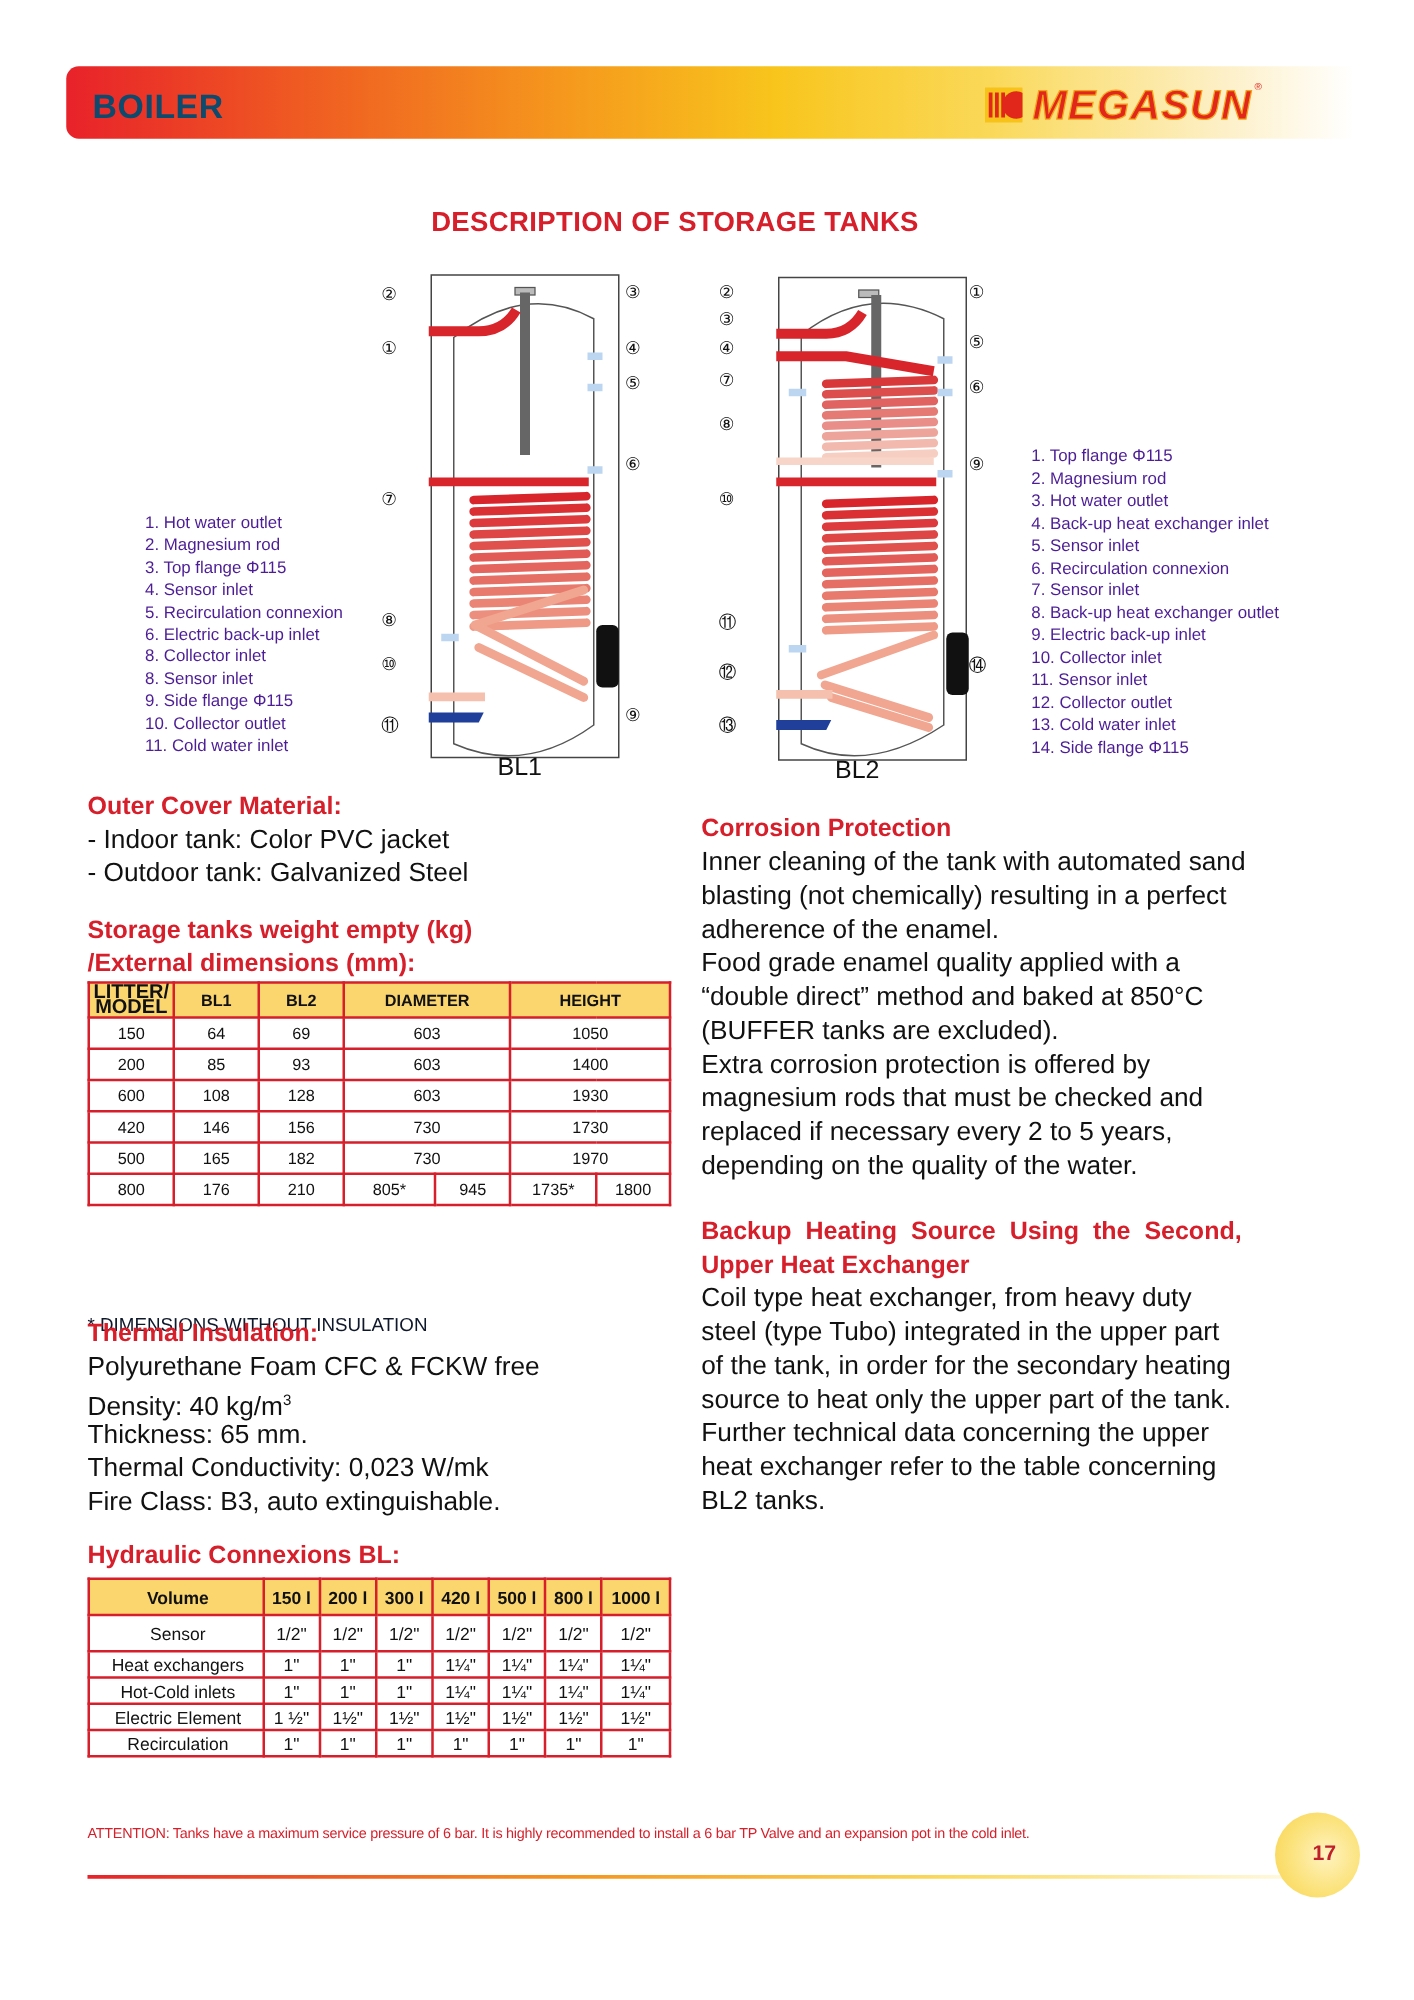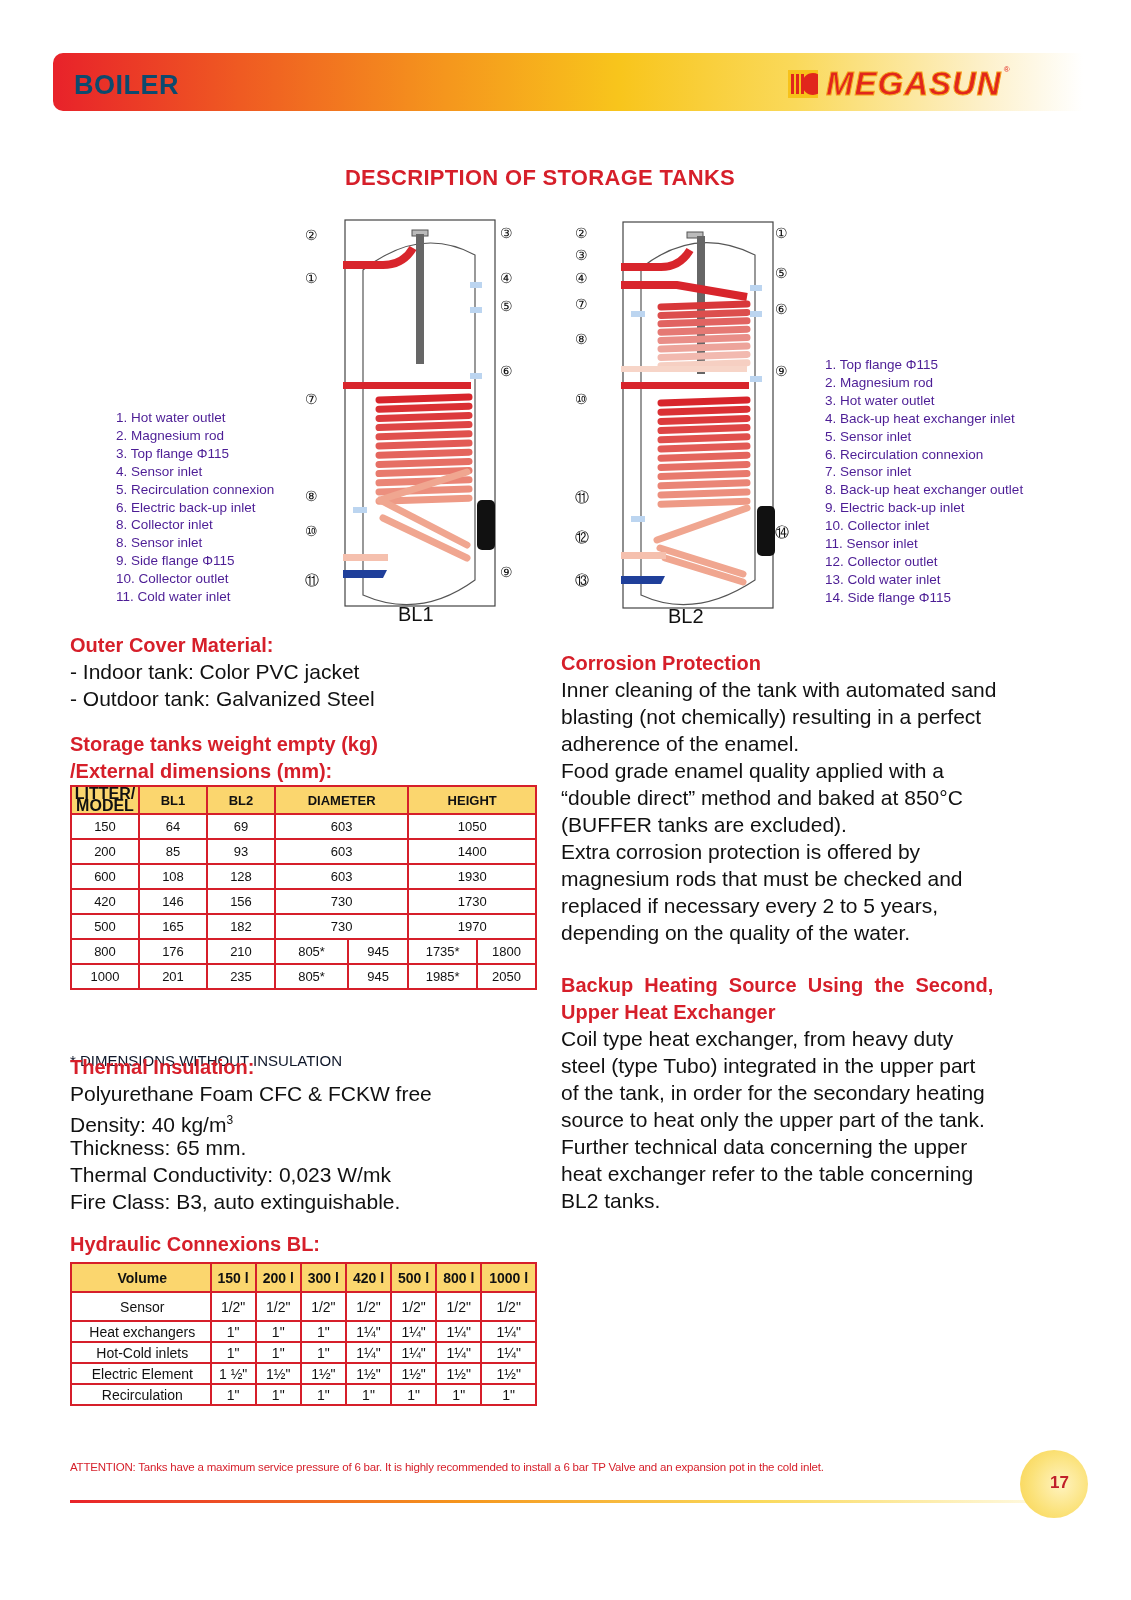--- a/index.html
+++ b/index.html
@@ -257,29 +257,20 @@
       </tr>
       <tr>
         <td>800</td>
         <td>176</td>
         <td>210</td>
         <td>805*</td>
         <td>945</td>
         <td>1735*</td>
         <td>1800</td>
       </tr>
-      <tr>
-        <td>1000</td>
-        <td>201</td>
-        <td>235</td>
-        <td>805*</td>
-        <td>945</td>
-        <td>1985*</td>
-        <td>2050</td>
-      </tr>
     </tbody>
 </table>
 <div id="footnote" class="abs">* DIMENSIONS WITHOUT INSULATION</div>
 
 <div class="abs h-red" style="left:70px;top:1056px">Thermal Insulation:</div>
 <div class="abs body-txt" style="left:70px;top:1080px">Polyurethane Foam CFC &amp; FCKW free</div>
 <div class="abs body-txt" style="left:70px;top:1107px"><span>Density: 40 kg/m</span><sup style="font-size:12px">3</sup></div>
 <div class="abs body-txt" style="left:70px;top:1134px">Thickness: 65 mm.</div>
 <div class="abs body-txt" style="left:70px;top:1161px">Thermal Conductivity: 0,023 W/mk</div>
 <div class="abs body-txt" style="left:70px;top:1188px">Fire Class: B3, auto extinguishable.</div>

